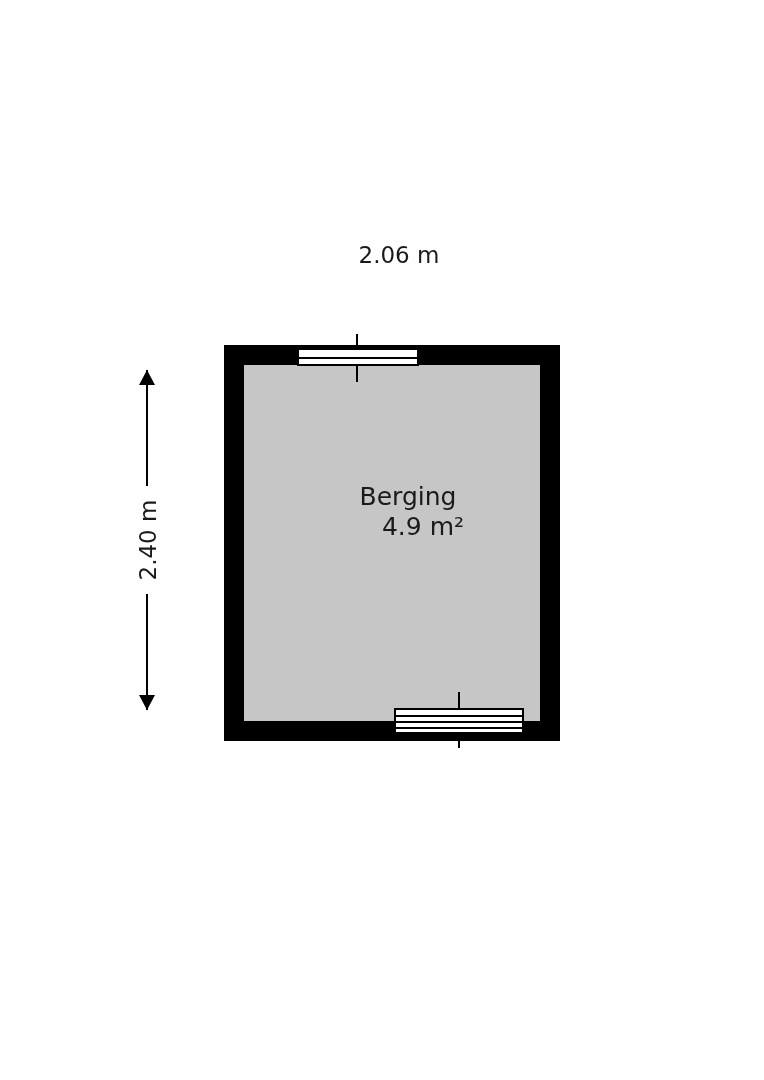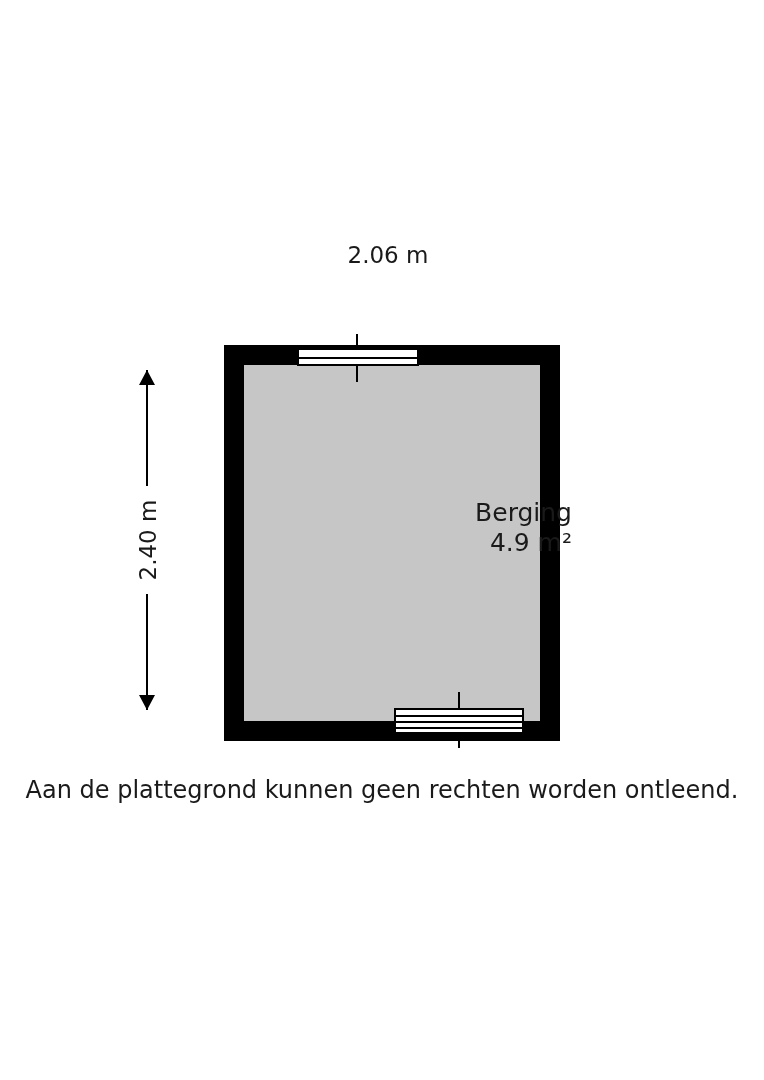--- a/index.html
+++ b/index.html
@@ -21,21 +21,21 @@
     position: absolute;
     left: 0;
     top: 0;
     width: 764px;
     height: 1080px;
   }
 
   
   .dim-top {
     position: absolute;
-    left: 243px;
+    left: 254px;
     top: 240px;
     width: 290px;
     height: 34px;
   }
   .dim-top .line {
     position: absolute;
     left: 0;
     top: 15px;
     width: 290px;
     height: 2px;
@@ -136,23 +136,23 @@
     top: 20px;
     width: 296px;
     height: 356px;
     background: #c6c6c6;
   }
 
   
   .room-label {
     position: absolute;
     left: 244px;
-    top: 498px;
+    top: 482px;
     width: 328px;
-    text-align: right;
+    text-align: center;
     pointer-events: none;
   }
   .room-label .name {
     font-size: 25px;
     line-height: 30px;
   }
   .room-label .area {
     font-size: 25px;
     line-height: 30px;
     margin-left: 30px;
@@ -269,14 +269,13 @@
   </div>
 
   <div class="room-label">
     <div class="name">Berging</div>
     <div class="area">4.9 m²</div>
   </div>
 
 </div>
 
 <div class="footer">
-  <div class="disclaimer">Aan de plattegrond kunnen geen rechten worden ontleend.</div>
 </div>
 
 </body></html>

